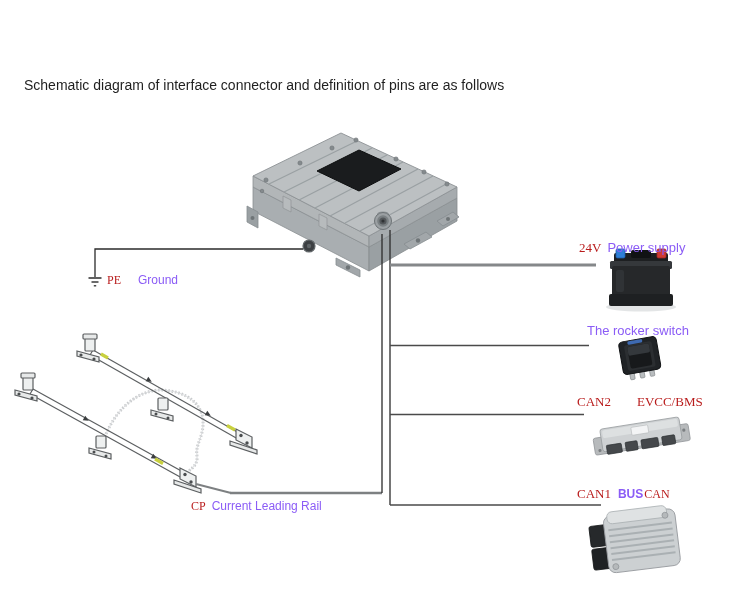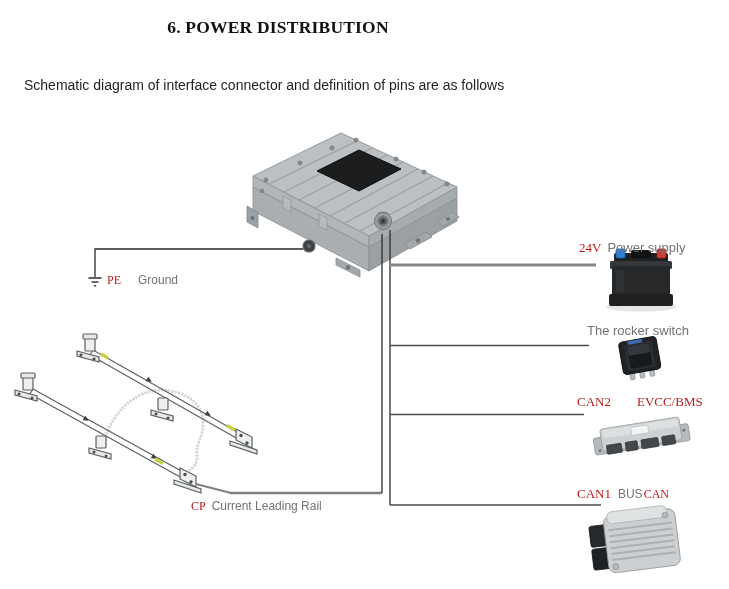--- a/index.html
+++ b/index.html
@@ -4,25 +4,25 @@
 <style>
   html,body{margin:0;padding:0;width:729px;height:589px;background:#ffffff;overflow:hidden;}
   .canvas{position:relative;width:729px;height:589px;background:#ffffff;font-family:"Liberation Sans","DejaVu Sans",sans-serif;}
   .diagram-svg{position:absolute;left:0;top:0;}
   .title{position:absolute;left:0;top:17px;width:556px;text-align:center;
          font-family:"Liberation Serif","DejaVu Serif",serif;font-weight:bold;
          font-size:17.5px;color:#111;letter-spacing:0.2px;}
   .intro{position:absolute;left:24px;top:77px;font-size:14px;color:#1f1f1f;}
   .label{position:absolute;display:flex;align-items:baseline;white-space:pre;}
   .serif{font-family:"Liberation Serif","DejaVu Serif",serif;color:#b91c1c;}
-  .sans{font-family:"Liberation Sans","DejaVu Sans",sans-serif;color:#737373;}
+  .sans{font-family:"Liberation Sans","DejaVu Sans",sans-serif;color:#8b5cf6;}
   .s12{font-size:12px}
   .s13{font-size:13px}
   .s11{font-size:12px}
-  .bold{font-weight:normal}
+  .bold{font-weight:bold}
   .g1{margin-left:1px}.g5{margin-left:17px}.g6{margin-left:6px}.g7{margin-left:7px}.g9{margin-left:26px}
 </style>
 </head>
 <body>
 
 <div class="canvas">
 
   <svg class="diagram-svg" width="729" height="589" viewBox="0 0 729 589">
 
     <g stroke="#5c5f61" fill="none" stroke-width="1.2">
@@ -223,21 +223,20 @@
       <line x1="230" y1="493" x2="382" y2="493" stroke="#7d8082" stroke-width="2.6"></line>
       <line x1="382" y1="234" x2="382" y2="493" stroke="#2b2b2b" stroke-width="1.3"></line>
       <line x1="390" y1="230" x2="390" y2="505" stroke="#2b2b2b" stroke-width="1.3"></line>
       <line x1="390" y1="265" x2="596" y2="265" stroke="#85888a" stroke-width="3"></line>
       <line x1="390" y1="345.5" x2="589" y2="345.5" stroke="#4a4a4a" stroke-width="1.4"></line>
       <line x1="390" y1="414.5" x2="584" y2="414.5" stroke="#4a4a4a" stroke-width="1.4"></line>
       <line x1="390" y1="505" x2="601" y2="505" stroke="#4a4a4a" stroke-width="1.4"></line>
     </g>
   </svg>
 
-  <div class="title">6. POWER DISTRIBUTION</div>
   <div class="intro">Schematic diagram of interface connector and definition of pins are as follows</div>
 
   <div class="label" style="left:107px;top:273px">
     <span class="serif s12">PE</span>
     <span class="sans s12 g5">Ground</span>
   </div>
 
   <div class="label" style="left:579px;top:240px">
     <span class="serif s13">24V</span>
     <span class="sans s13 g6">Power supply</span>

